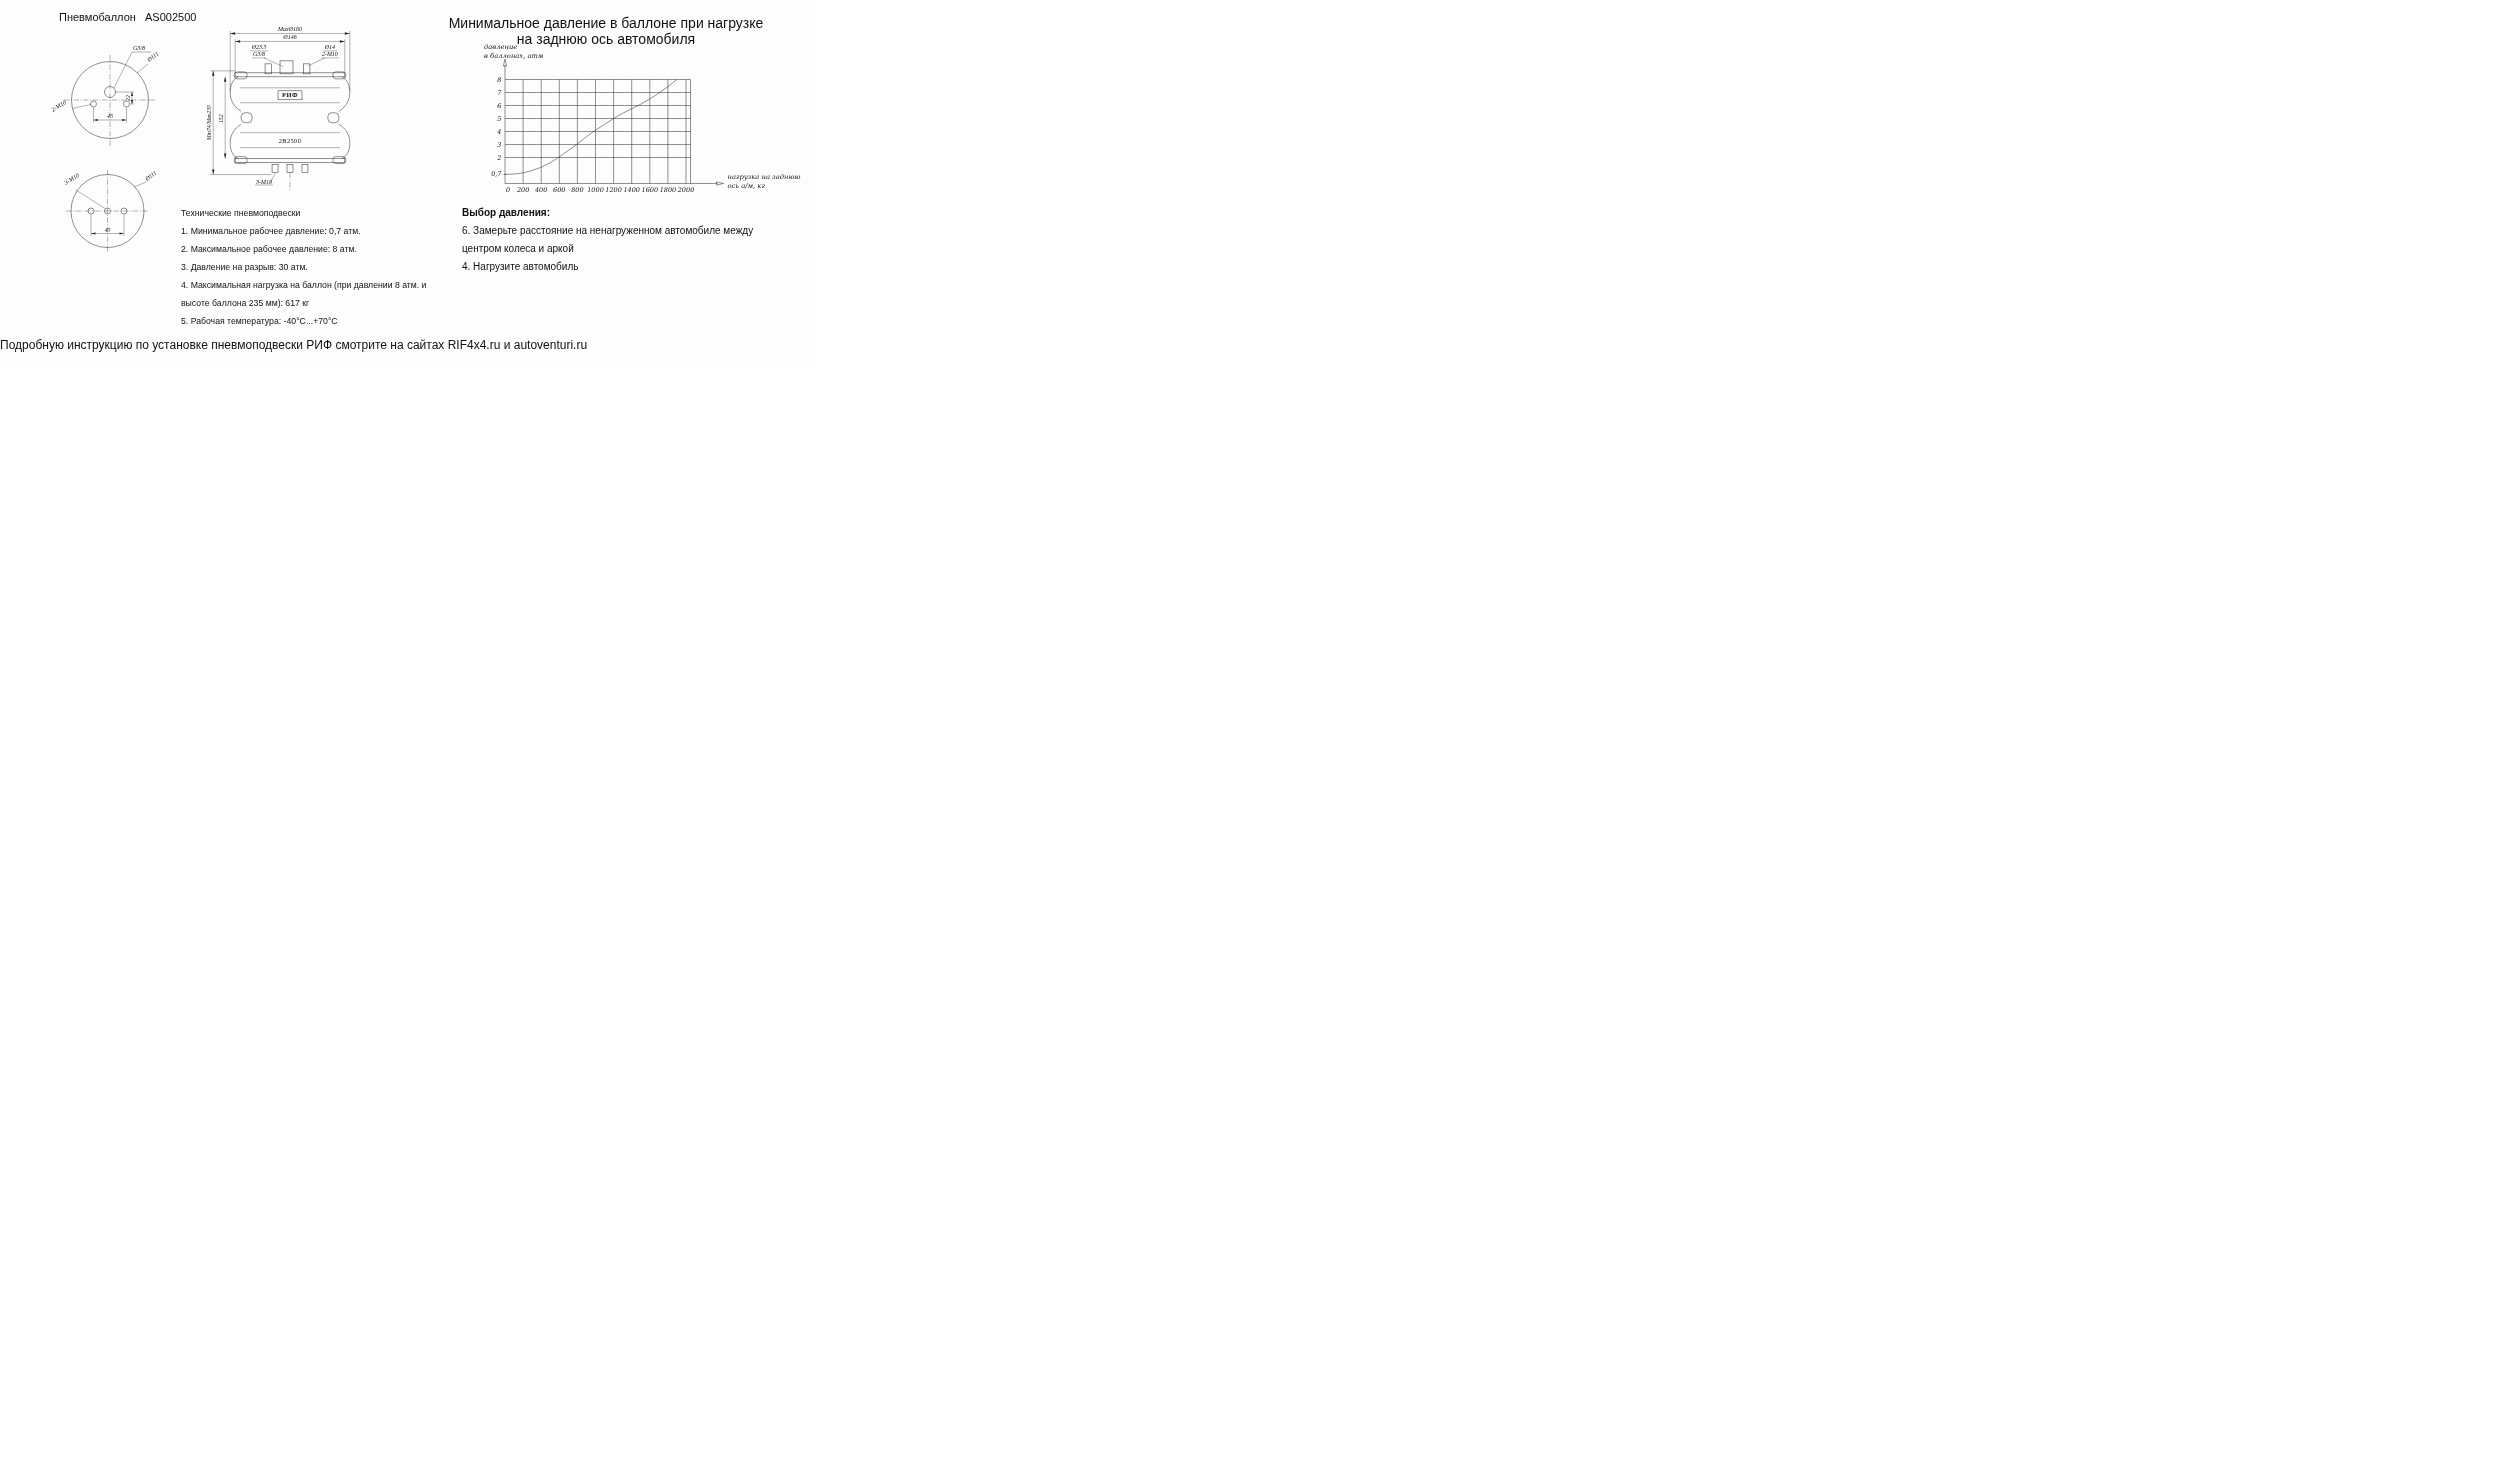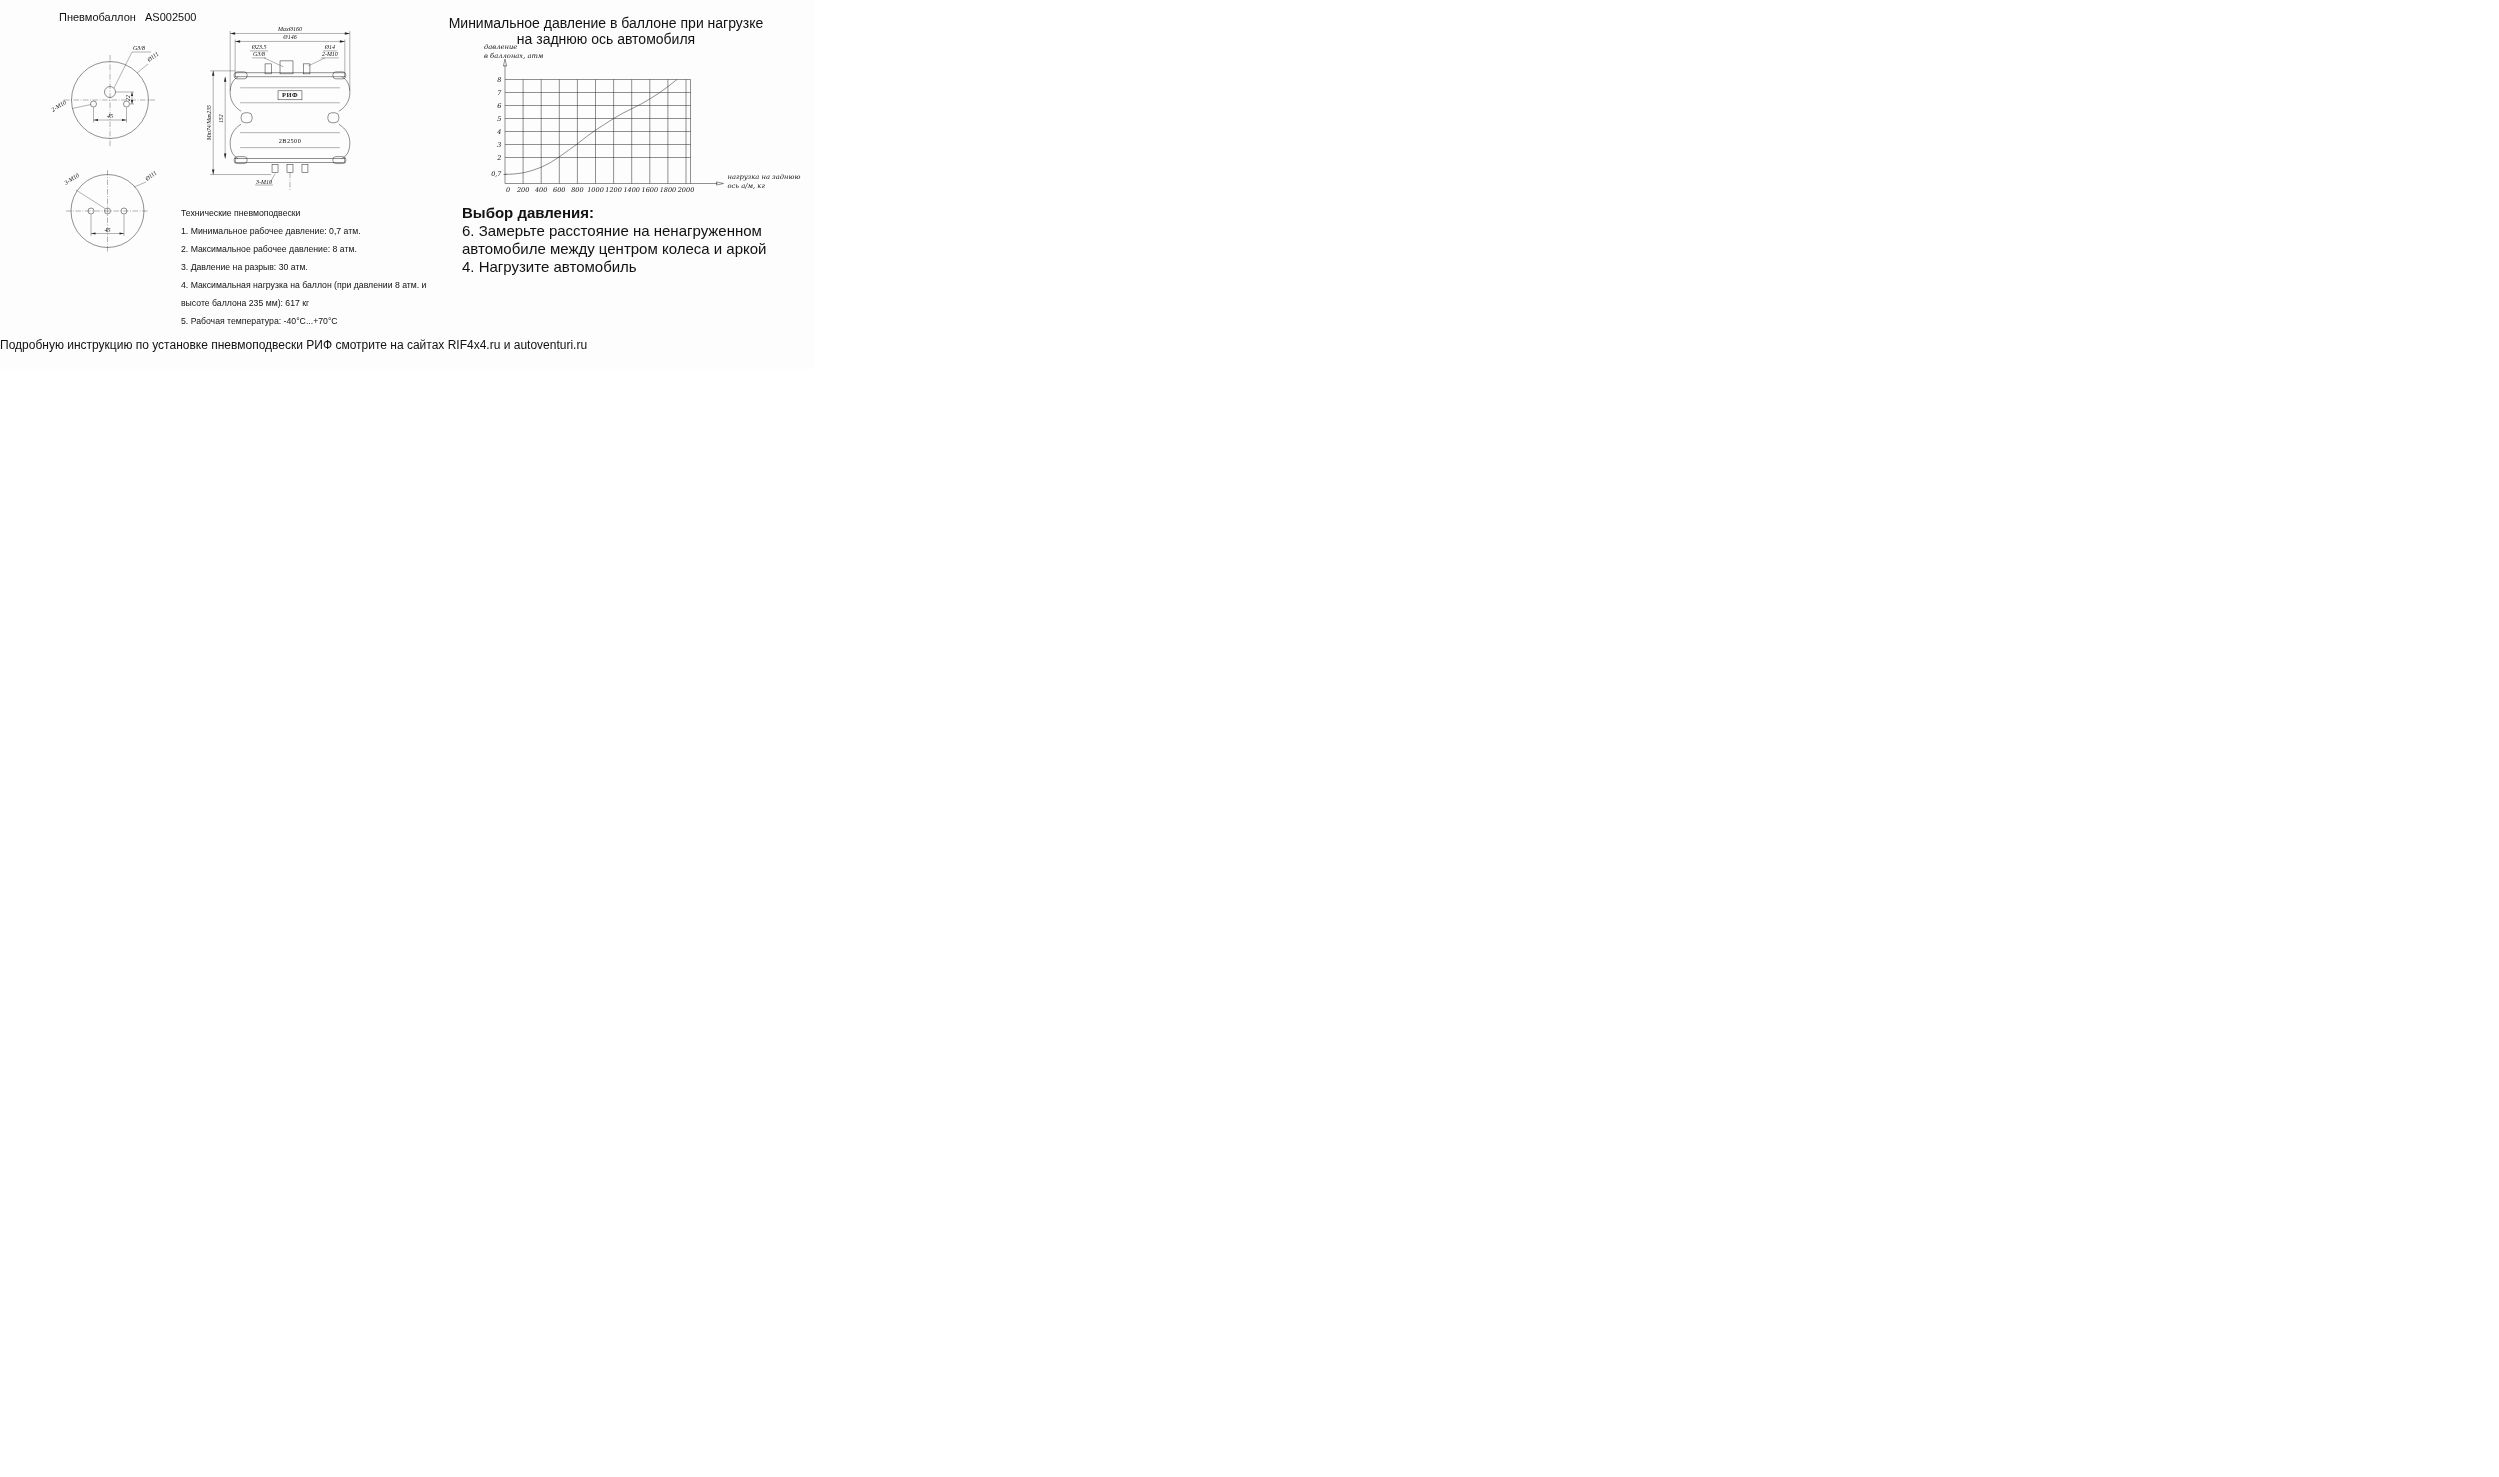--- a/index.html
+++ b/index.html
@@ -2,21 +2,21 @@
 <html style="font-size:8px"><head>
 <meta charset="utf-8">
 <style>
   html,body{margin:0;padding:0;background:#ffffff;}
   .page{position:relative;width:814px;height:369px;background:#fdfdfd;
         font-family:"Liberation Sans",sans-serif;color:#111;overflow:hidden;}
   .abs{position:absolute;}
   .title{left:59px;top:11px;font-size:11px;white-space:pre;}
   .chart-title{left:440px;top:15px;width:332px;text-align:center;font-size:14px;}
   .specs{left:181px;top:204px;width:262px;font-size:8.7px;line-height:18px;}
-  .guide{left:462px;top:204px;width:307px;font-size:15px;line-height:18px;}
+  .guide{left:462px;top:204px;width:307px;font-size:10px;line-height:18px;}
   .guide .heading{font-weight:bold;}
   .footer{left:0;top:338px;width:814px;text-align:left;font-size:12px;}
   svg{overflow:visible;}
   svg line,svg circle,svg path,svg rect{stroke:#222;fill:none;stroke-width:1;}
   .cl{stroke-width:.7;stroke-dasharray:11 3 2 3;}
   .thin{stroke-width:.7;}
   .fillb{fill:#222;stroke:none;}
   .dlabel{font:italic 12px "Liberation Serif",serif;fill:#111;stroke:none;}
   .dlabel-s{font:italic 11.5px "Liberation Serif",serif;fill:#111;stroke:none;}
   .tick{font:italic 13px "DejaVu Serif",serif;fill:#111;stroke:none;}

